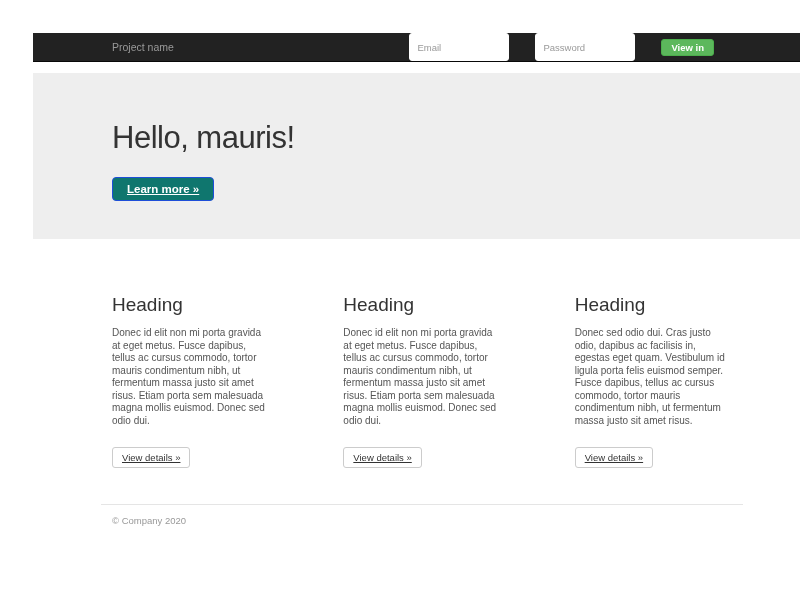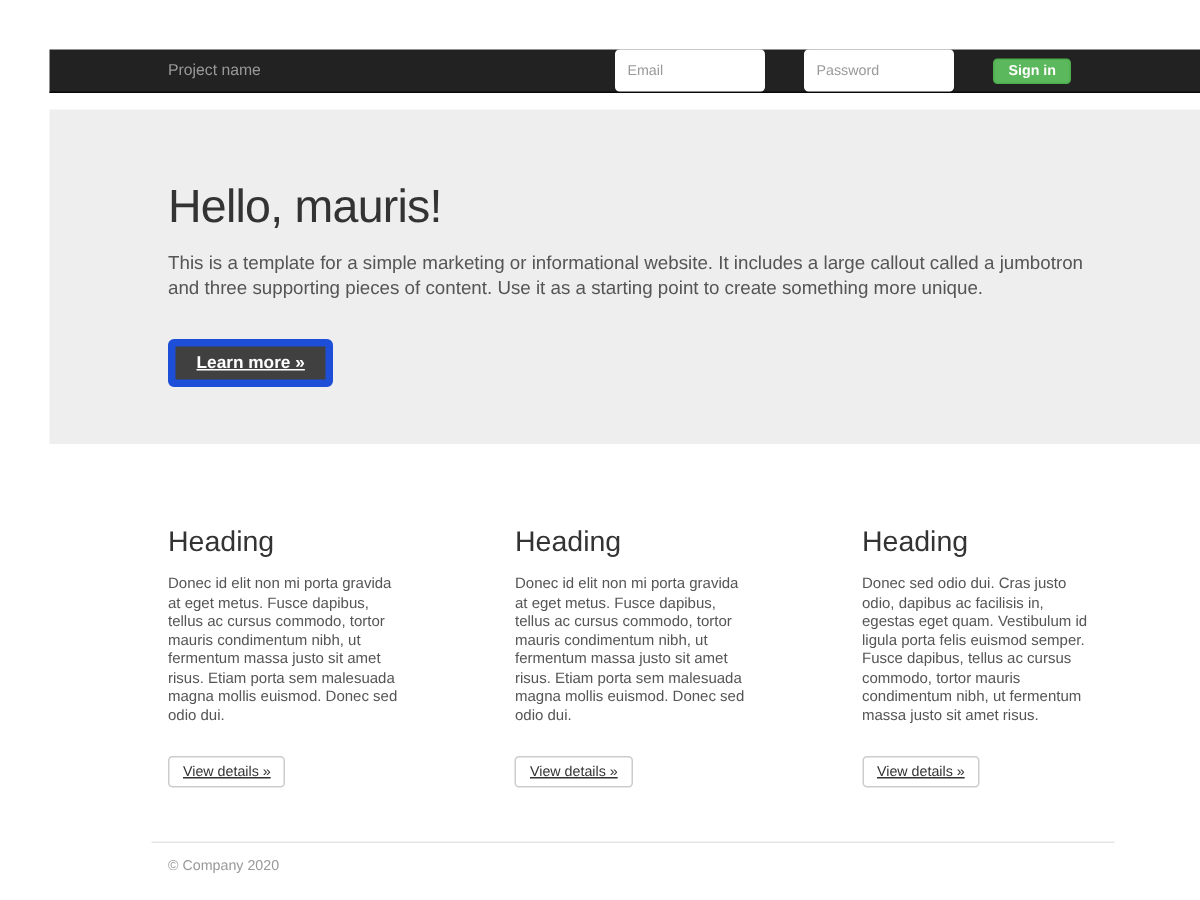--- a/index.html
+++ b/index.html
@@ -80,22 +80,22 @@
   }
   .jumbotron p.lead {
     font-size: 12.5px;
     line-height: 17px;
     color: #555555;
     margin-bottom: 14px;
   }
   .btn-primary {
     display: inline-block;
     padding: 5px 14px;
-    background: #404040;
-    border: 5px solid #1d4ed8;
+    background: #0f766e;
+    border: 1px solid #1d4ed8;
     border-radius: 4px;
     color: #ffffff;
     font-family: inherit;
     font-size: 11.5px;
     font-weight: bold;
     cursor: pointer;
   }
 
   
   .row {
@@ -143,28 +143,27 @@
   }
 </style>
 </head>
 <body>
 
 <nav class="navbar">
   <a class="brand" href="#">Project name</a>
   <div class="nav-form">
     <input class="nav-input" type="text" placeholder="Email" style="">
     <input class="nav-input" type="password" placeholder="Password" style="">
-    <button class="btn-signin">Sign in</button>
+    <button class="btn-signin">View in</button>
   </div>
 </nav>
 
 <section class="jumbotron">
   <div class="container">
     <h1>Hello, mauris!</h1>
-    <p class="lead">This is a template for a simple marketing or informational website. It includes a large callout called a jumbotron and three supporting pieces of content. Use it as a starting point to create something more unique.</p>
     <a class="btn-primary" href="#">Learn more »</a>
   </div>
 </section>
 
 <div class="row">
   <div class="col">
     <h2>Heading</h2>
     <p>Donec id elit non mi porta gravida at eget metus. Fusce dapibus, tellus ac cursus commodo, tortor mauris condimentum nibh, ut fermentum massa justo sit amet risus. Etiam porta sem malesuada magna mollis euismod. Donec sed odio dui.</p>
     <a class="btn-default" href="#">View details »</a>
   </div>

